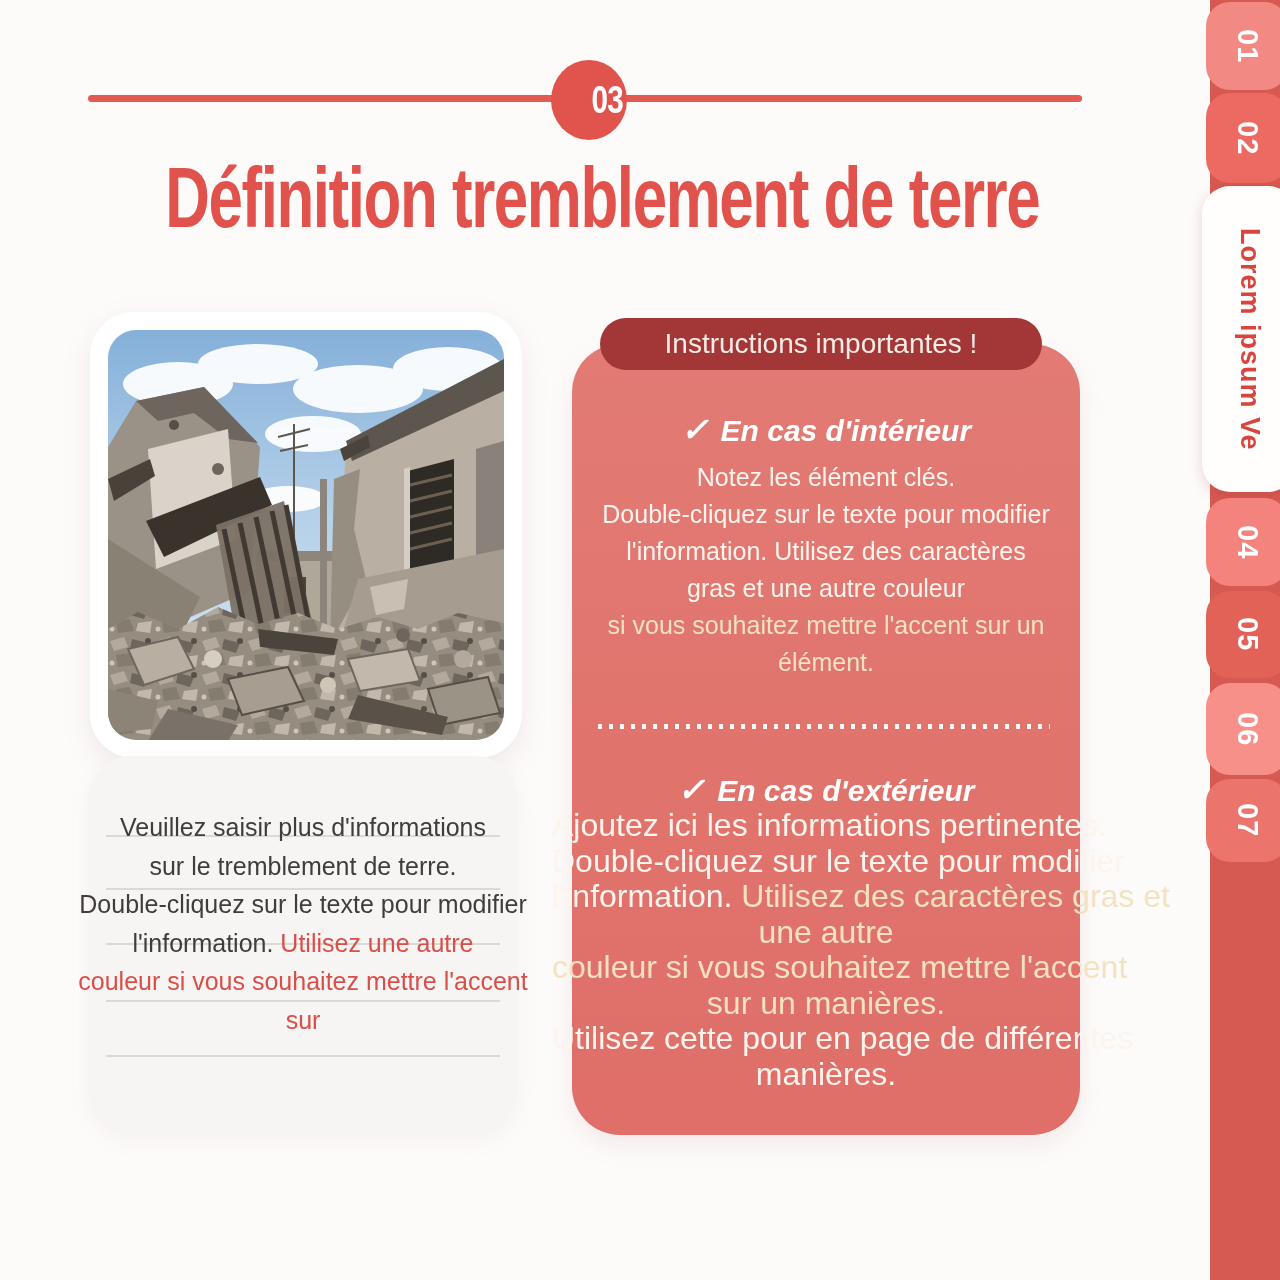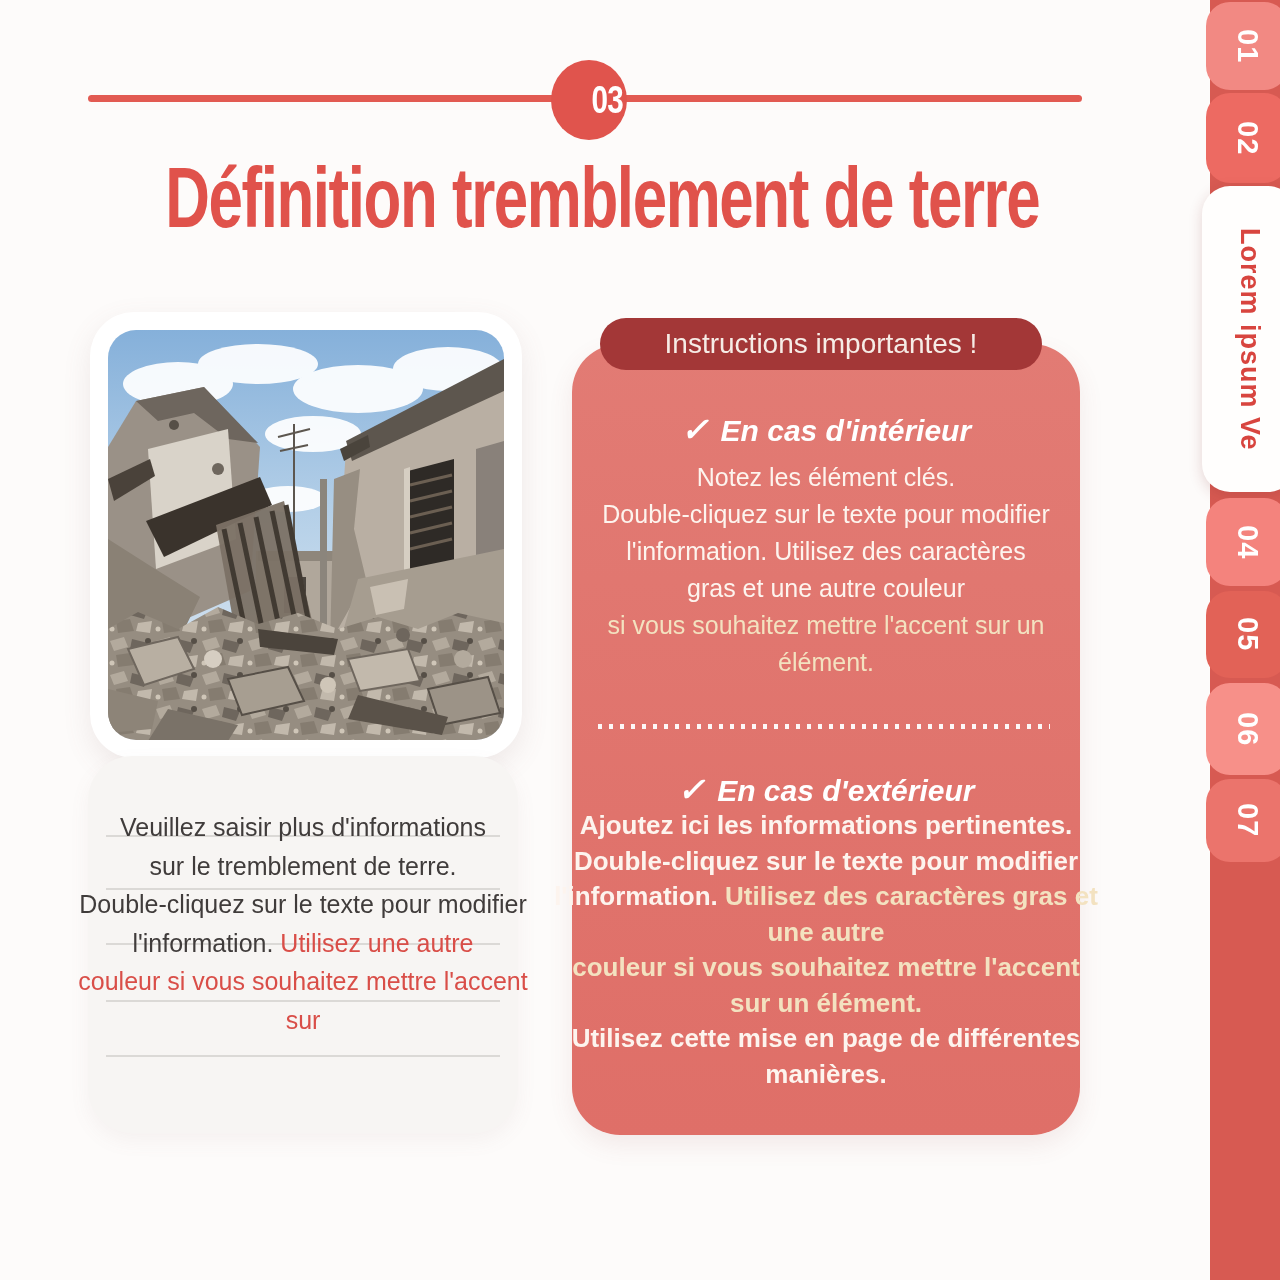--- a/index.html
+++ b/index.html
@@ -42,21 +42,21 @@
   .sec-heading{position:absolute;left:0;width:100%;text-align:center;color:#fff;
                font-size:30px;font-weight:bold;white-space:nowrap;font-style:italic;}
   .sec-heading .check{font-size:33px;margin-right:12px;font-weight:bold;}
   .h1pos{top:66px;}
   .h2pos{top:426px;}
   .sec-body{position:absolute;left:-20px;right:-20px;text-align:center;}
   .sec-body .tline{white-space:nowrap;}
   .body1{top:115px;}
   .body1 .tline{font-size:25px;line-height:37px;}
   .body2{top:464px;}
-  .body2 .tline{font-size:26px;line-height:35.5px;font-weight:bold;}
+  .body2 .tline{font-size:32px;line-height:35.5px;}
   .seg-white{color:var(--panel-text-white);}
   .seg-cream{color:var(--panel-text-cream);}
   .dotted{position:absolute;left:26px;top:380px;width:452px;height:5px;
           background:repeating-linear-gradient(to right,rgba(255,255,255,.95) 0 4.5px,rgba(255,255,255,0) 4.5px 11px);}
 
   
   .sidebar{position:absolute;right:0;top:0;width:110px;height:1280px;}
   .band{position:absolute;left:40px;right:0;top:0;bottom:0;background:var(--sidebar-band);}
   .tab{position:absolute;left:36px;width:82px;border-radius:24px;display:flex;align-items:center;justify-content:center;}
   .tab .tab-label{writing-mode:vertical-rl;color:#fff;font-size:29px;font-weight:bold;letter-spacing:1px;white-space:nowrap;}
@@ -223,22 +223,22 @@
 
     <div class="sec-heading h2pos">
       <span class="check">✓</span><span>En cas d'extérieur</span>
     </div>
     <div class="sec-body body2">
         <div class="tline"><span class="seg-white">Ajoutez ici les informations pertinentes.</span></div>
         <div class="tline"><span class="seg-white">Double-cliquez sur le texte pour modifier</span></div>
         <div class="tline"><span class="seg-white">l'information. </span><span class="seg-cream">Utilisez des caractères gras et</span></div>
         <div class="tline"><span class="seg-cream">une autre</span></div>
         <div class="tline"><span class="seg-cream">couleur si vous souhaitez mettre l'accent</span></div>
-        <div class="tline"><span class="seg-cream">sur un élément.</span></div>
-        <div class="tline"><span class="seg-white">Utilisez cette mise en page de différentes</span></div>
+        <div class="tline"><span class="seg-cream">sur un manières.</span></div>
+        <div class="tline"><span class="seg-white">Utilisez cette pour en page de différentes</span></div>
         <div class="tline"><span class="seg-white">manières.</span></div>
       </div>
   </div>
 
   <div class="sidebar">
     <div class="band"></div>
     <div id="tabs">
         <div class="tab" style="background: rgb(242, 137, 131);">
           <span class="tab-label">01</span>
         </div>

